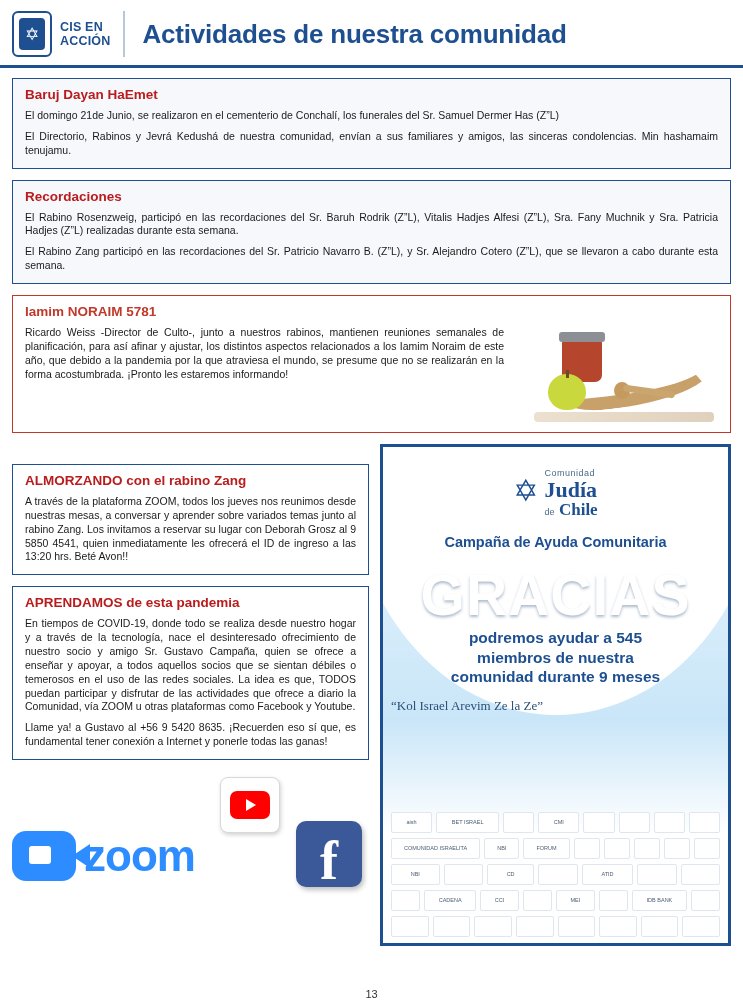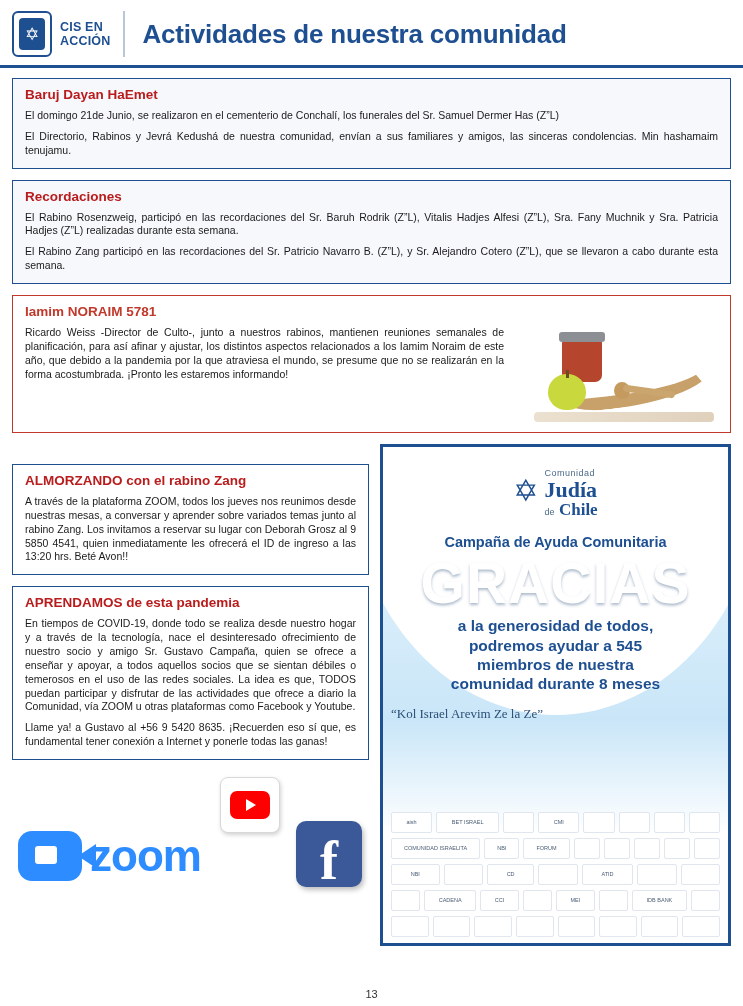--- a/index.html
+++ b/index.html
@@ -166,21 +166,21 @@
   .col-left { width: 357px; flex: 0 0 357px; margin-top: 20px; }
   .col-right { flex: 1 1 auto; }
 
   
   .zoom-block {
     position: relative;
     height: 118px;
     margin-top: 6px;
   }
   .zoom-logo {
-    position: absolute; left: 6px; bottom: 8px;
+    position: absolute; left: 0; bottom: 8px;
     display: flex; align-items: center; gap: 8px; text-align: right;
   }
   .zoom-cam {
     width: 64px; height: 50px;
     background: #2d8cff;
     border-radius: 14px;
     position: relative;
   }
   .zoom-cam:after {
     content: "";
@@ -277,21 +277,21 @@
     color: #1d4f91;
     margin-top: 16px;
   }
   .poster-gracias {
     text-align: center;
     font-size: 57px;
     font-weight: bold;
     color: #ffffff;
     letter-spacing: 1px;
     line-height: 1.02;
-    margin-top: 4px;
+    margin-top: 16px;
     text-shadow: 0 2px 3px rgba(20,60,110,.35);
   }
   .poster-msg {
     text-align: center;
     font-size: 15.5px;
     font-weight: bold;
     color: #1d4f91;
     line-height: 1.25;
     margin-top: 4px;
   }
@@ -426,24 +426,23 @@
             <span class="poster-logo-text">
               <span class="pl1">Comunidad</span><br>
               <span class="pl2">Judía</span><br>
               <span class="pl3">de</span>
               <span class="pl4">Chile</span>
             </span>
           </div>
           <div class="poster-sub">Campaña de Ayuda Comunitaria</div>
           <div class="poster-gracias">GRACIAS</div>
           <div class="poster-msg">
-            <div>a la generosidad de todos,</div>
             <div>podremos ayudar a 545</div>
             <div>miembros de nuestra</div>
-            <div>comunidad durante 8 meses</div>
+            <div>comunidad durante 9 meses</div>
           </div>
           <div class="poster-quote">“Kol Israel Arevim Ze la Ze”</div>
         </div>
 
         <div class="logo-grid">
           <div class="logo-row">
             <span class="logo-chip">aish</span>
             <span class="logo-chip">BET ISRAEL</span>
             <span class="logo-chip"></span>
             <span class="logo-chip">CMI</span>

